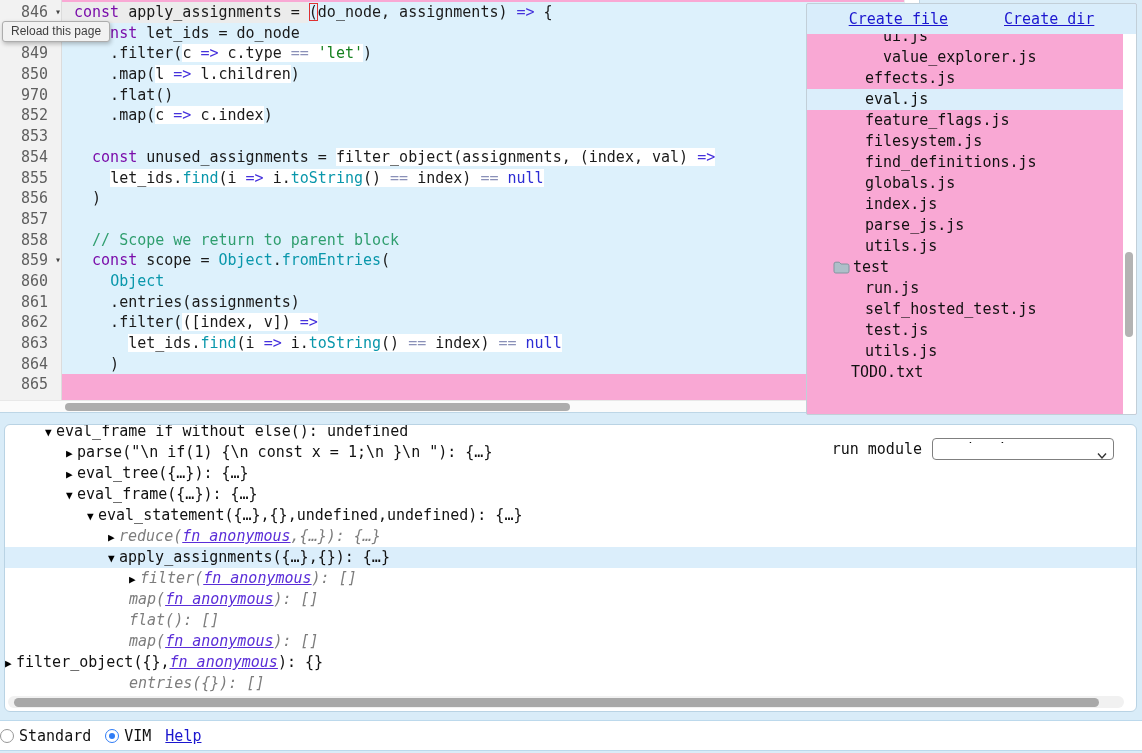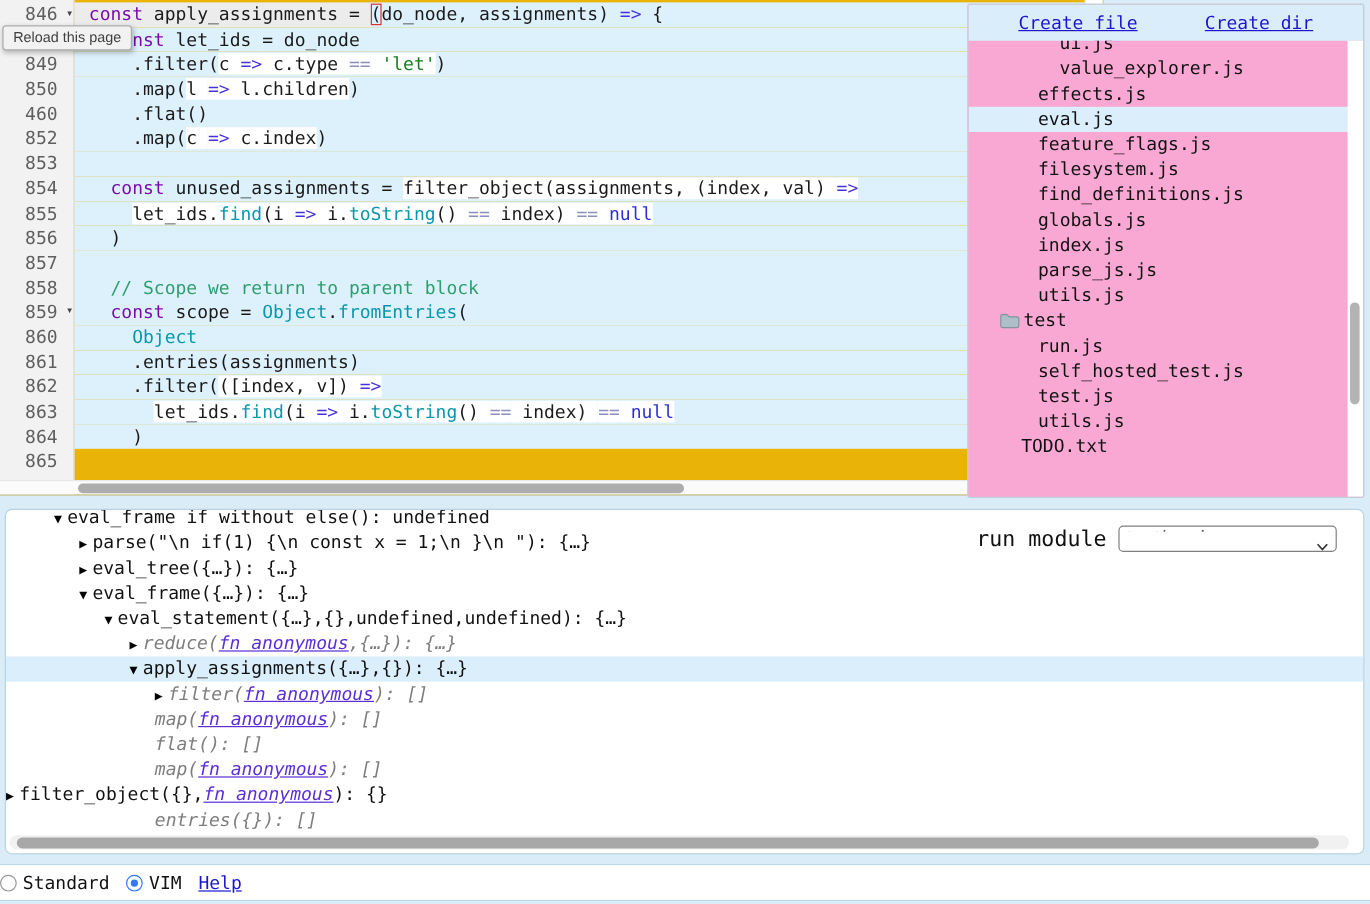--- a/index.html
+++ b/index.html
@@ -5,21 +5,21 @@
   :root{
     --page:#d9ecf8; --hl:#ddf1fc; --selrow:#dbeefb; --headblue:#d9edfb;
     --pborder:#bdd6e6; --link:#1b16cf; --fnlink:#5a2dd8; --radio:#2f7cf6;
   }
   *{box-sizing:border-box;}
   html,body{margin:0;padding:0;}
   body{width:1142px;height:753px;background:var(--page);position:relative;overflow:hidden;
        font-family:"DejaVu Sans Mono",monospace;}
 
   
-  .editor{position:absolute;left:0;top:0;width:920px;height:413px;background:#eab308;
+  .editor{position:absolute;left:0;top:0;width:920px;height:413px;background:#f9a8d4;
           border-right:1px solid var(--pborder);border-bottom:1px solid var(--pborder);overflow:hidden;}
   .gutter-col{position:absolute;left:0;top:0;bottom:0;width:62px;background:#f2f2f2;border-right:1px solid #dcdcdc;}
   .code-rows{position:absolute;left:0;top:2px;right:0;}
   .crow{display:flex;height:20.7px;line-height:20.7px;font-size:15px;white-space:pre;}
   .gut{flex:none;width:62px;text-align:right;padding-right:14px;color:#5f5f5f;position:relative;}
   .fold{position:absolute;right:1px;top:0;font-size:10px;color:#444;}
   .ltext{flex:1;padding-left:12px;margin-right:15px;color:#1a1a1a;}
   .bg-hl{background:var(--hl);}
   .bg-split{background:linear-gradient(90deg,#ececec 246px,var(--hl) 246px);}
   .w{background:#fff;}
@@ -52,21 +52,21 @@
   
   .callpanel{position:absolute;left:4px;top:424px;width:1133px;height:288px;background:#fff;
              border:1px solid #b9d3e4;border-radius:6px;overflow:hidden;}
   .call-rows{margin-top:-4px;}
   .callrow{height:21px;line-height:21px;font-size:15px;white-space:pre;color:#111;}
   .callrow.sel{background:var(--selrow);}
   .callrow .arr{color:#000;font-size:11px;display:inline-block;width:11px;}
   .callrow.ital{font-style:italic;color:#7d7d7d;}
   .fnlink{color:var(--fnlink);text-decoration:underline;font-style:italic;cursor:pointer;}
   .runmod{position:absolute;right:22px;top:13px;display:flex;align-items:center;gap:10px;}
-  .runmod label{font-size:18px;color:#111;margin-left:28px;}
+  .runmod label{font-size:15px;color:#111;margin-left:28px;}
   .selwrap{position:relative;}
   .selwrap select{appearance:none;-webkit-appearance:none;width:182px;height:22px;border:1px solid #7f7f7f;
         border-radius:4px;background:#fff;font-family:"Liberation Sans",sans-serif;font-size:17px;
         padding:0 20px 16px 6px;color:#111;}
   .selwrap .chev{position:absolute;right:6px;top:7px;pointer-events:none;}
   .cp-htrack{position:absolute;left:3px;right:12px;bottom:3px;height:12px;background:#f1f1f1;border-radius:6px;}
   .cp-hthumb{position:absolute;left:6px;top:1.5px;height:9px;width:1085px;border-radius:5px;background:#a8a8a8;}
 
   
   .statusbar{position:absolute;left:0;right:0;top:720px;height:31px;background:#fff;
@@ -84,21 +84,21 @@
 </head>
 <body>
 
 <div class="editor">
   <div class="gutter-col"></div>
   <div class="code-rows" id="code-rows">
       <div class="crow"><div class="gut">846<span class="fold">▾</span></div><div class="ltext bg-split"><span class="k">const</span><span class="p"> apply_assignments = </span><span class="p r">(</span><span class="p">do_node, assignments</span><span class="p">) </span><span class="a">=&gt;</span><span class="p"> {</span></div></div>
       <div class="crow"><div class="gut">847</div><div class="ltext bg-hl"><span class="p">  </span><span class="k">const</span><span class="p"> let_ids = do_node</span></div></div>
       <div class="crow"><div class="gut">849</div><div class="ltext bg-hl"><span class="p">    .filter(</span><span class="p w">c </span><span class="a w">=&gt;</span><span class="p w"> c.type </span><span class="o w">==</span><span class="p w"> </span><span class="s w">'let'</span><span class="p">)</span></div></div>
       <div class="crow"><div class="gut">850</div><div class="ltext bg-hl"><span class="p">    .map(</span><span class="p w">l </span><span class="a w">=&gt;</span><span class="p w"> l.children</span><span class="p">)</span></div></div>
-      <div class="crow"><div class="gut">460</div><div class="ltext bg-hl"><span class="p">    .flat()</span></div></div>
+      <div class="crow"><div class="gut">970</div><div class="ltext bg-hl"><span class="p">    .flat()</span></div></div>
       <div class="crow"><div class="gut">852</div><div class="ltext bg-hl"><span class="p">    .map(</span><span class="p w">c </span><span class="a w">=&gt;</span><span class="p w"> c.index</span><span class="p">)</span></div></div>
       <div class="crow"><div class="gut">853</div><div class="ltext bg-hl"></div></div>
       <div class="crow"><div class="gut">854</div><div class="ltext bg-hl"><span class="p">  </span><span class="k">const</span><span class="p"> unused_assignments = </span><span class="p w">filter_object(assignments, (index, val) </span><span class="a w">=&gt;</span></div></div>
       <div class="crow"><div class="gut">855</div><div class="ltext bg-hl"><span class="p">    </span><span class="p w">let_ids.</span><span class="t w">find</span><span class="p w">(i </span><span class="a w">=&gt;</span><span class="p w"> i.</span><span class="t w">toString</span><span class="p w">() </span><span class="o w">==</span><span class="p w"> index) </span><span class="o w">==</span><span class="p w"> </span><span class="n w">null</span></div></div>
       <div class="crow"><div class="gut">856</div><div class="ltext bg-hl"><span class="p">  )</span></div></div>
       <div class="crow"><div class="gut">857</div><div class="ltext bg-hl"></div></div>
       <div class="crow"><div class="gut">858</div><div class="ltext bg-hl"><span class="c">  // Scope we return to parent block</span></div></div>
       <div class="crow"><div class="gut">859<span class="fold">▾</span></div><div class="ltext bg-hl"><span class="p">  </span><span class="k">const</span><span class="p"> scope = </span><span class="t">Object</span><span class="p">.</span><span class="t">fromEntries</span><span class="p">(</span></div></div>
       <div class="crow"><div class="gut">860</div><div class="ltext bg-hl"><span class="p">    </span><span class="t">Object</span></div></div>
       <div class="crow"><div class="gut">861</div><div class="ltext bg-hl"><span class="p">    .entries(assignments)</span></div></div>

